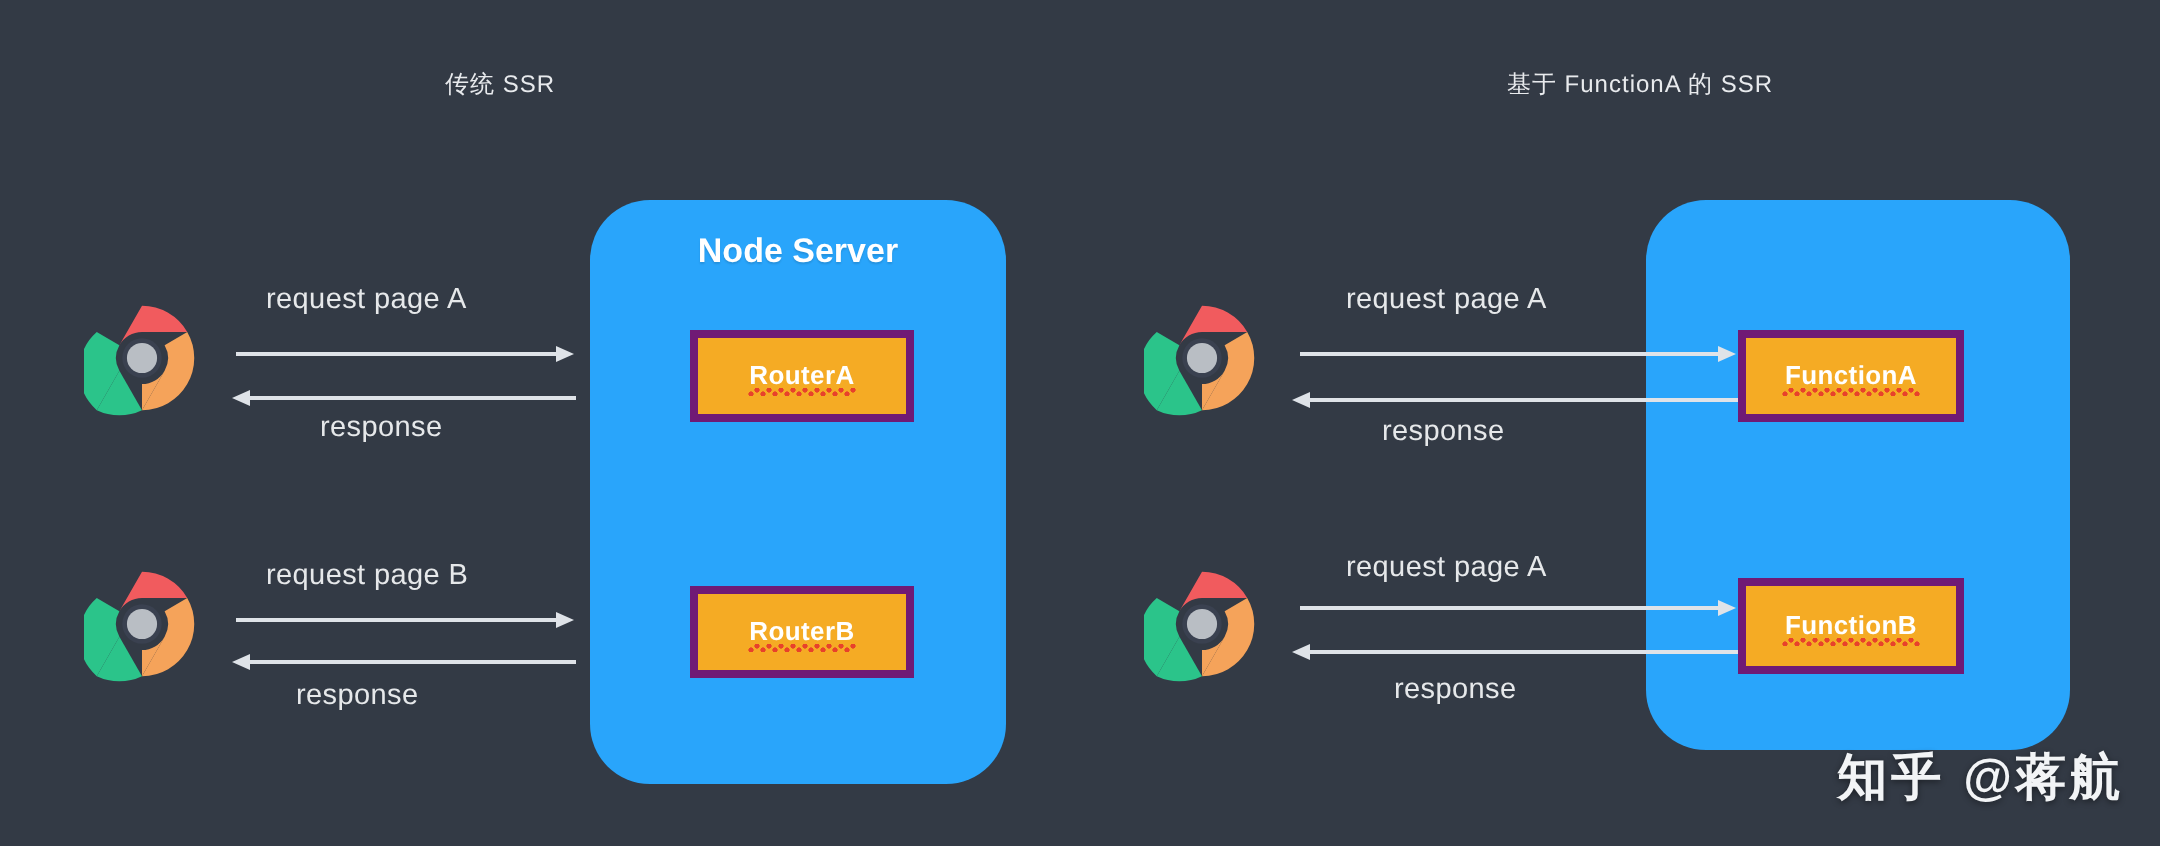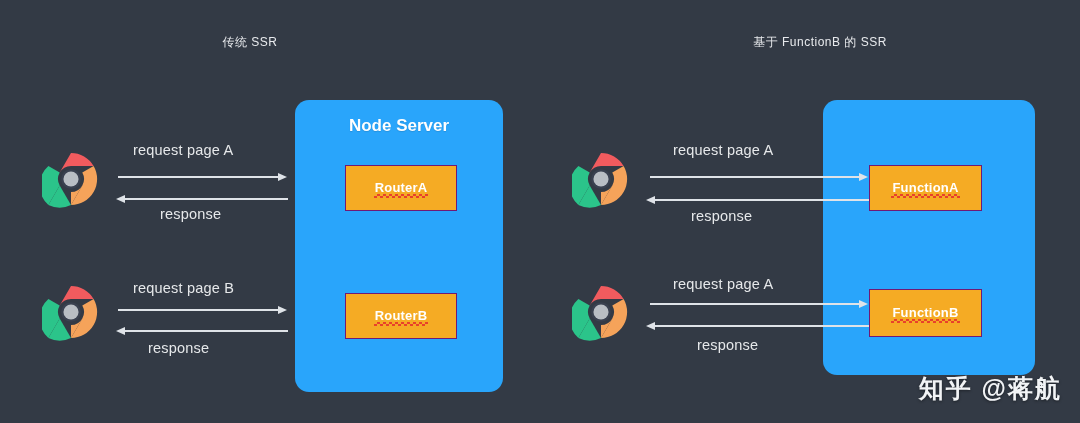--- a/index.html
+++ b/index.html
@@ -25,21 +25,21 @@
     white-space: nowrap;
     text-align: center;
   }
   #title-left  { left: 160px; top: 34px; width: 180px; }
   #title-right { left: 660px; top: 34px; width: 320px; }
 
   
   .server-box {
     position: absolute;
     background: #29a5fb;
-    border-radius: 14px;
+    border-radius: 30px;
   }
   #node-server-box     { left: 295px; top: 100px; width: 208px; height: 292px; }
   #function-compute-box{ left: 823px; top: 100px; width: 212px; height: 275px; }
 
   .server-box-title {
     position: absolute;
     top: 16px;
     left: 0;
     width: 100%;
     text-align: center;
@@ -48,21 +48,21 @@
     font-weight: bold;
     white-space: nowrap;
     text-shadow: 0 1px 1px rgba(0,0,0,0.12);
   }
   #function-compute-box .server-box-title { left: 2px; width: 100%; }
 
   
   .unit-box {
     position: absolute;
     background: #f5ab24;
-    border: 1px solid #701a75;
+    border: 4px solid #701a75;
     box-sizing: border-box;
     display: flex;
     align-items: center;
     justify-content: center;
   }
   .unit-label {
     color: #ffffff;
     font-size: 13px;
     font-weight: bold;
     letter-spacing: 0.2px;
@@ -133,21 +133,21 @@
     font-weight: bold;
   }
 </style>
 </head>
 <body>
 
 <div id="stage">
 
   <div class="section-title" id="title-left">传统 SSR</div>
 
-  <div class="section-title" id="title-right">基于 FunctionB 的 SSR</div>
+  <div class="section-title" id="title-right">基于 FunctionA 的 SSR</div>
 
   <div class="server-box" id="node-server-box">
     <div class="server-box-title">Node Server</div>
 
     <div class="unit-box" id="router-a-box" style="left:50px; top:65px;">
       <span class="unit-label">RouterA</span>
     </div>
 
     <div class="unit-box" id="router-b-box" style="left:50px; top:193px;">
       <span class="unit-label">RouterB</span>

